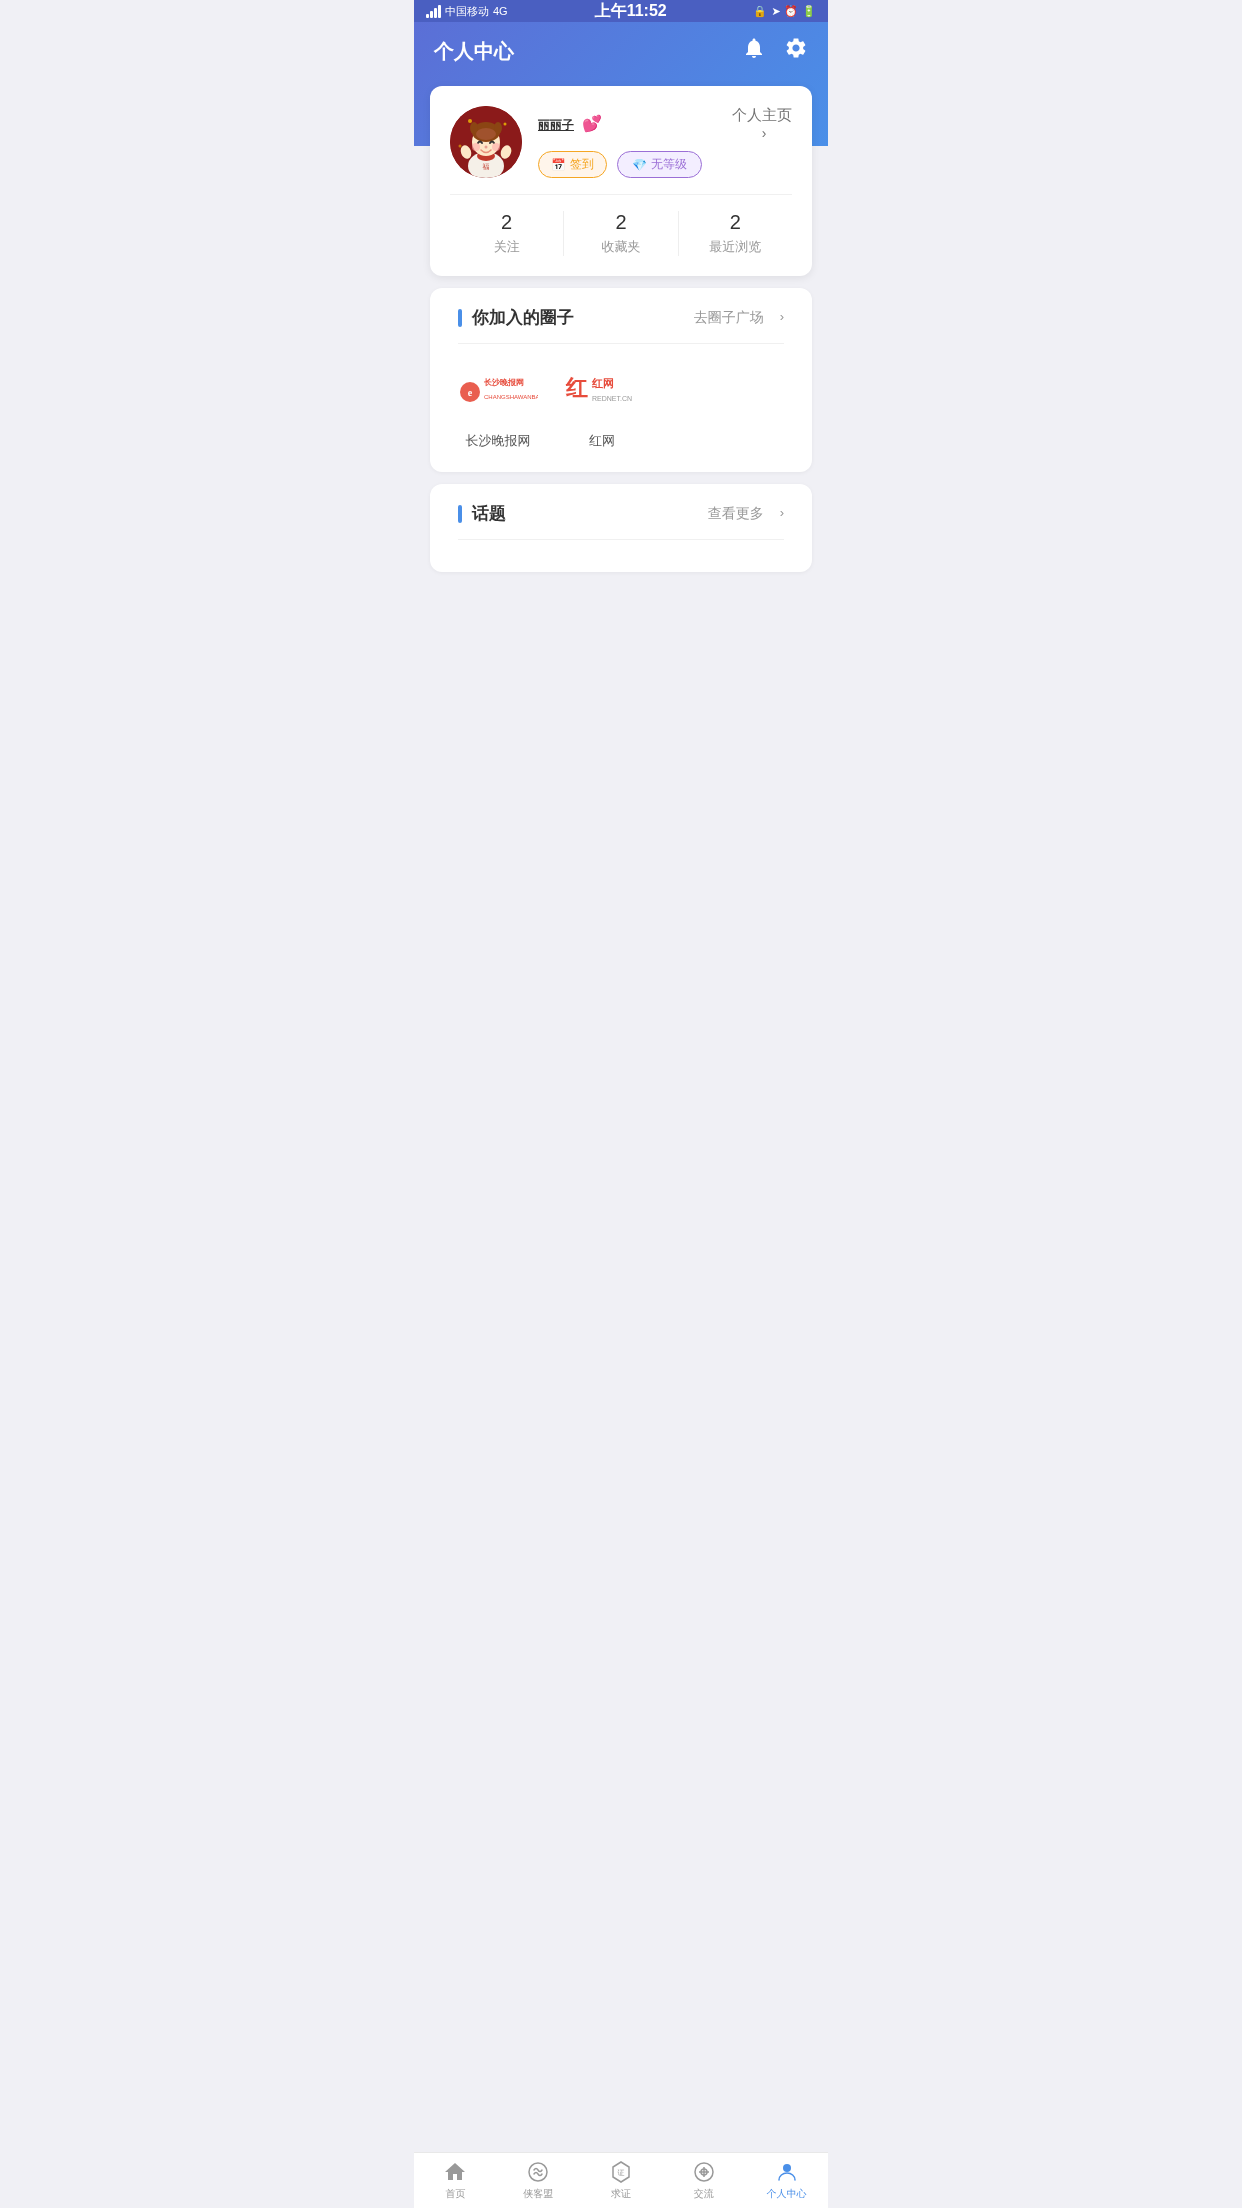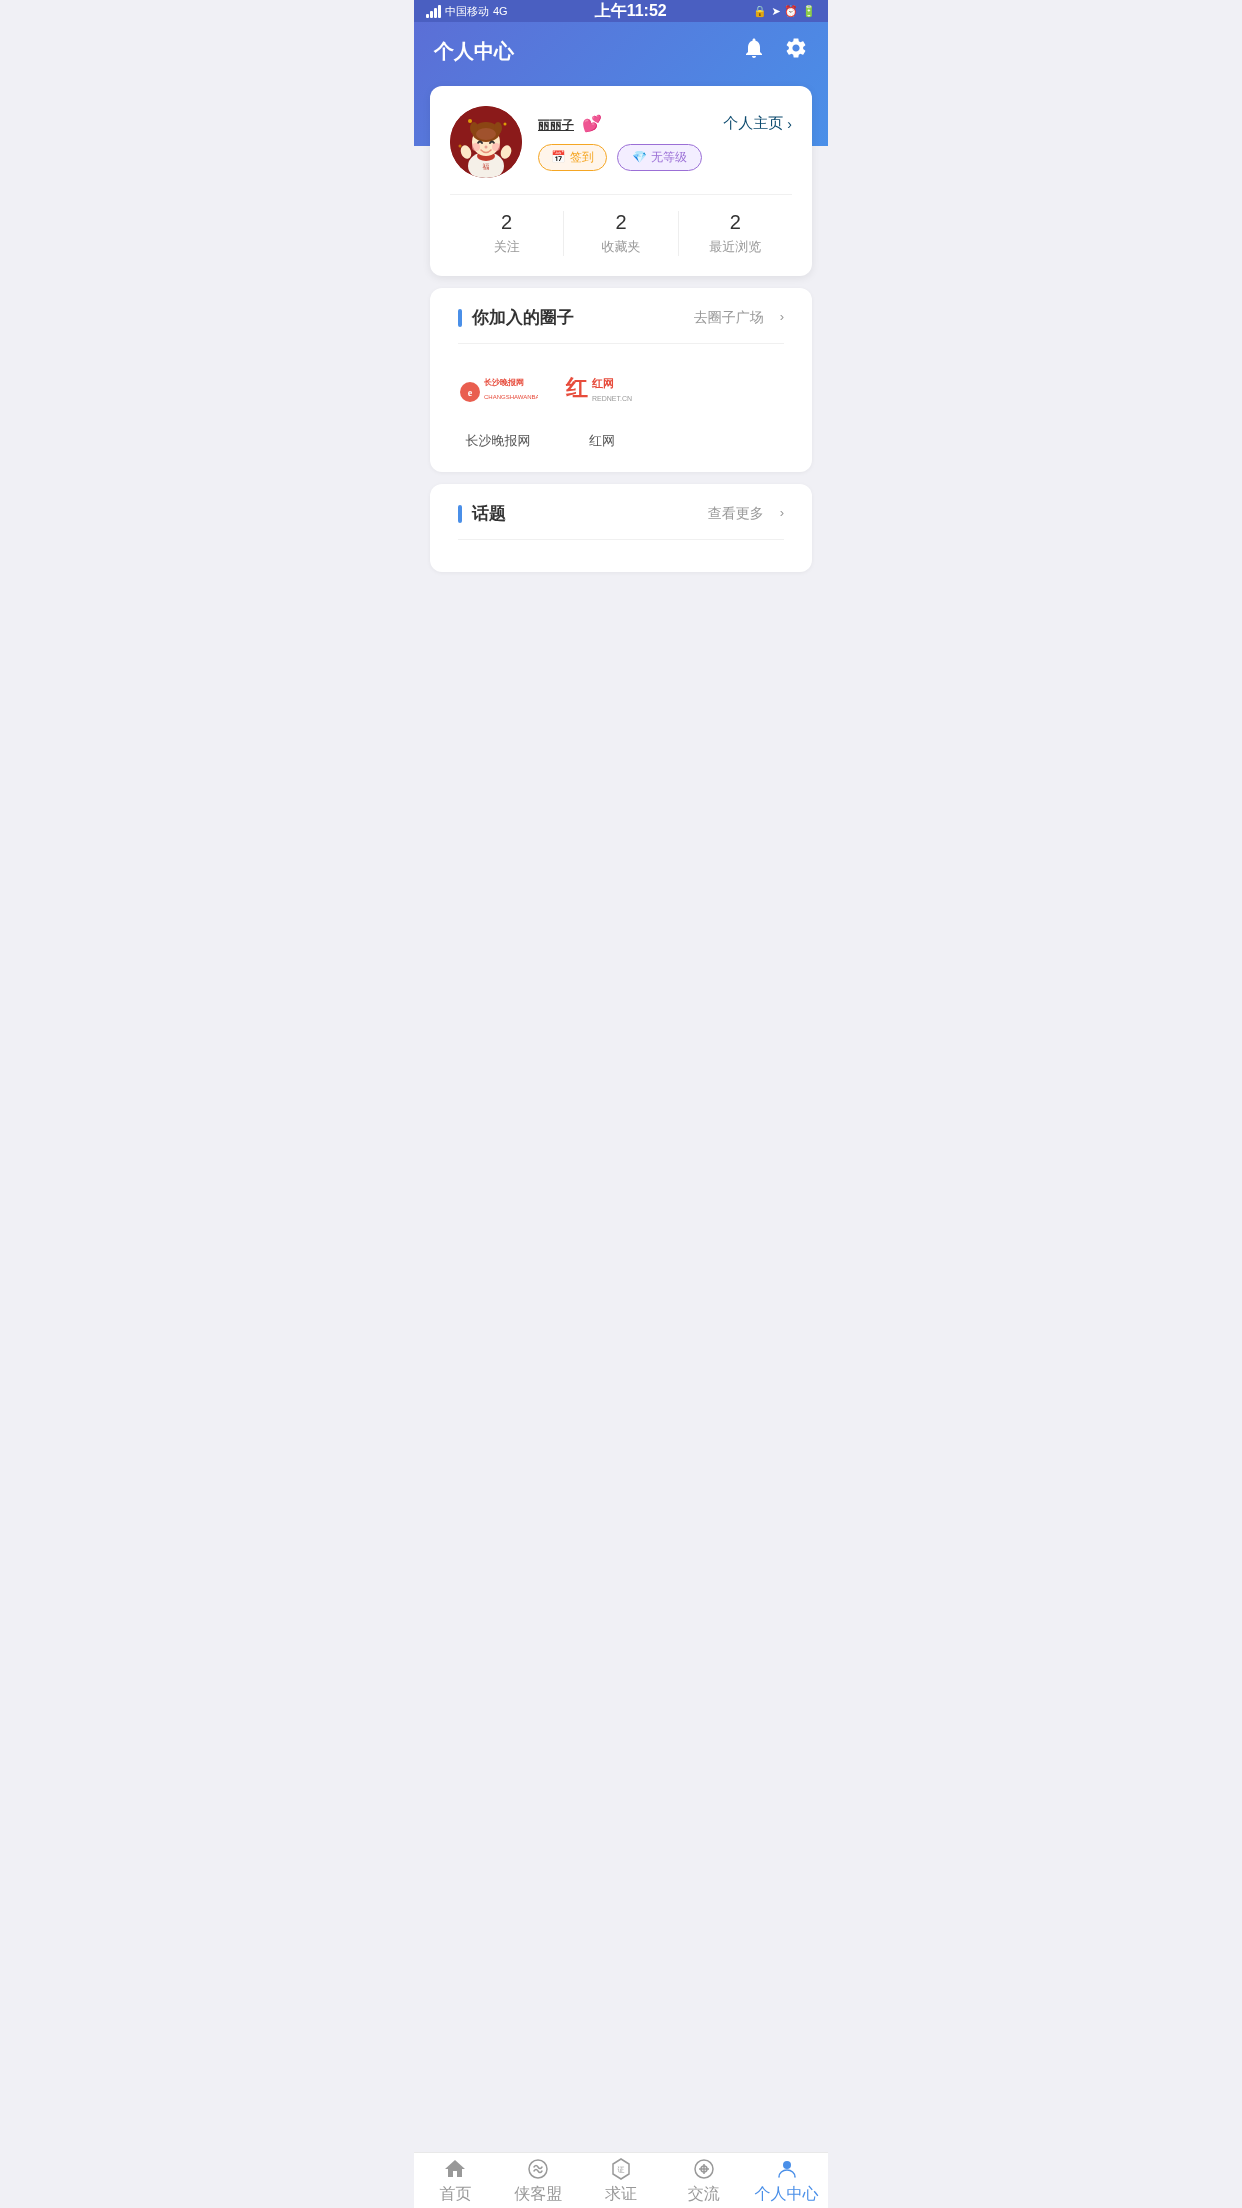--- a/index.html
+++ b/index.html
@@ -117,23 +117,24 @@
     }
 
     .profile-name-emoji {
       font-size: 16px;
       margin-left: 4px;
     }
 
     .profile-homepage {
       display: flex;
       align-items: center;
-      color: #0c4a6e;
+      color: #737373;
       font-size: 15px;
       cursor: pointer;
+      flex-direction: column;
     }
     .profile-homepage .chevron {
       margin-left: 4px;
       font-size: 14px;
     }
 
     .profile-badges {
       display: flex;
       gap: 10px;
       align-items: center;
@@ -301,21 +302,21 @@
       flex: 1;
       display: flex;
       flex-direction: column;
       align-items: center;
       justify-content: center;
       gap: 3px;
       cursor: pointer;
       height: 100%;
     }
     .nav-label {
-      font-size: 16px;
+      font-size: 10px;
       color: #999;
     }
     .nav-item.active .nav-label { color: #4a8fe8; }
 
     
     .nav-svg {
       width: 24px;
       height: 24px;
     }
   </style>

